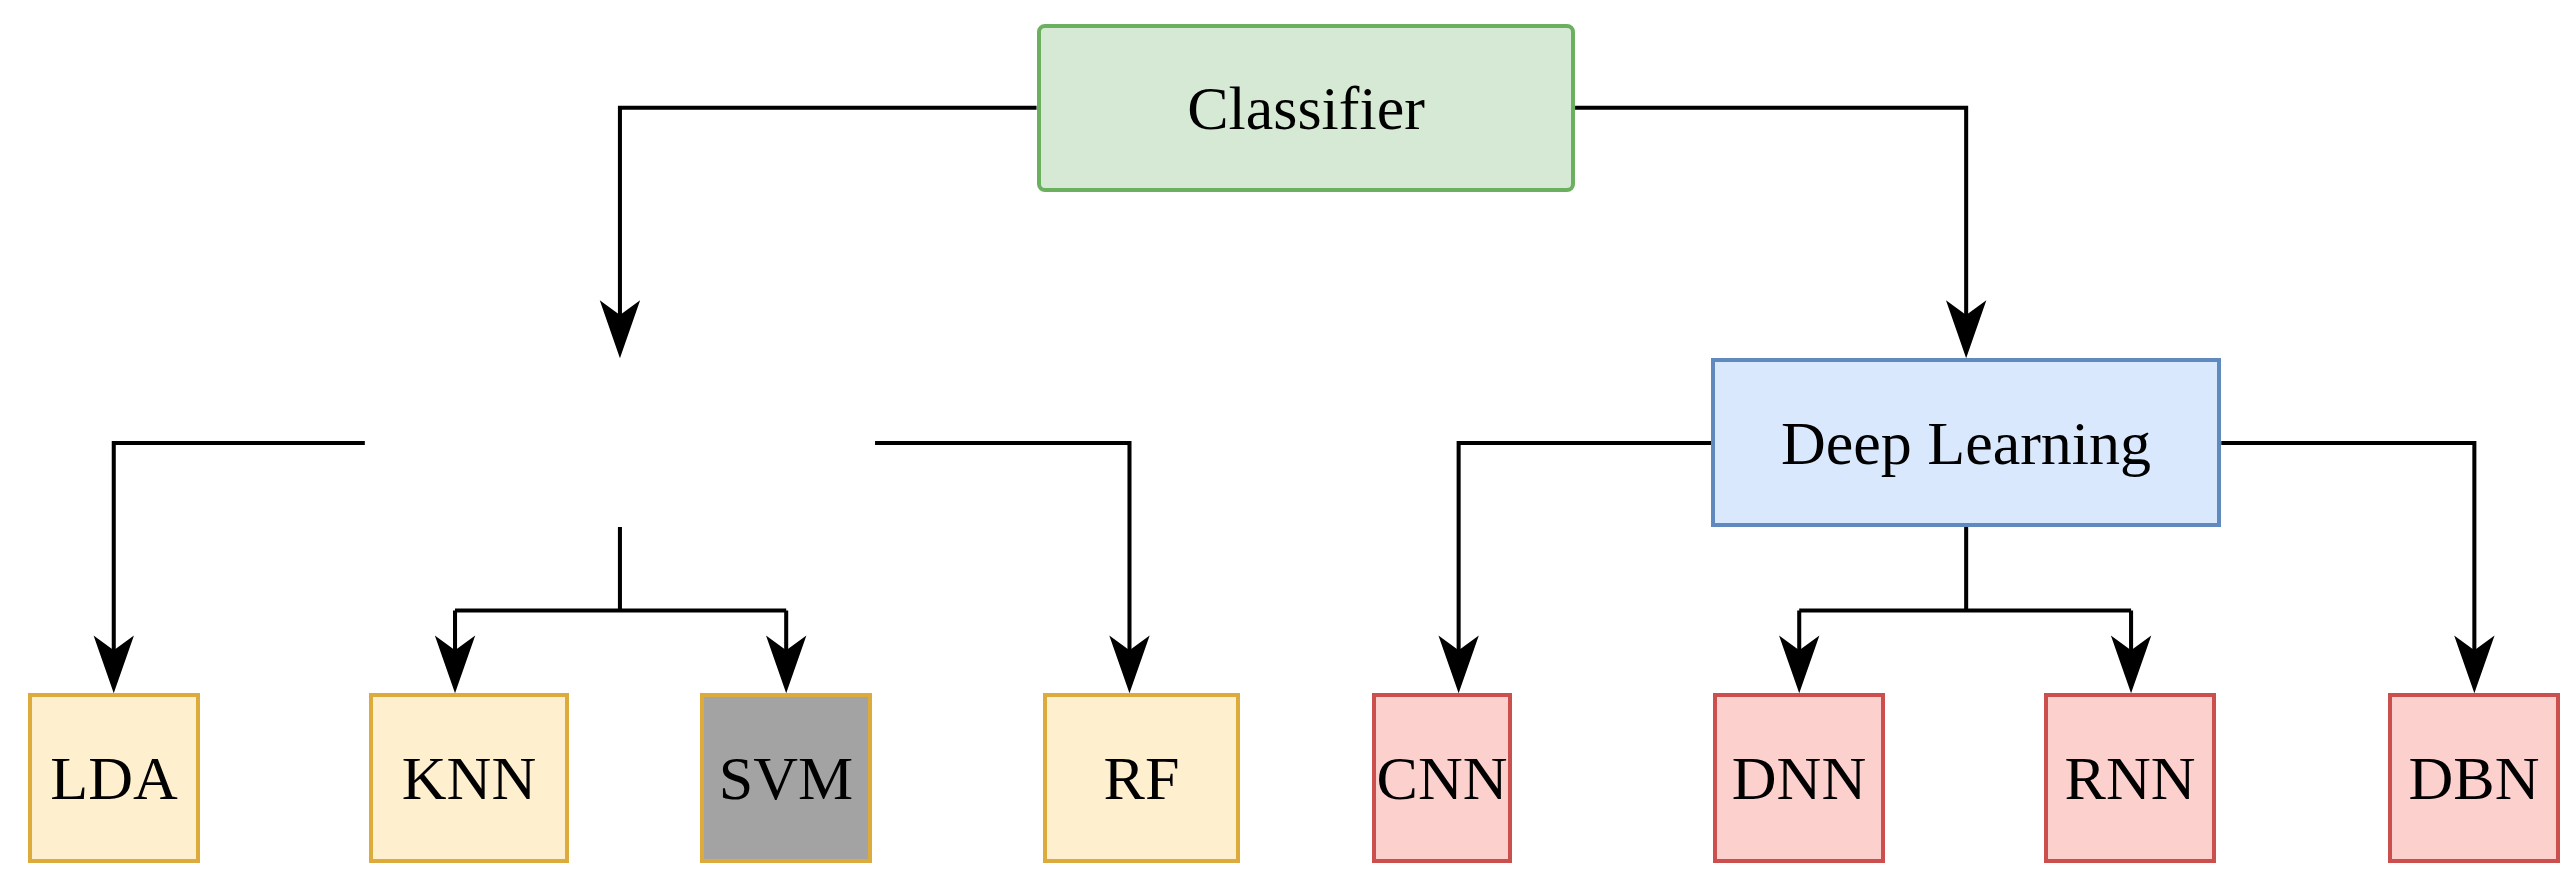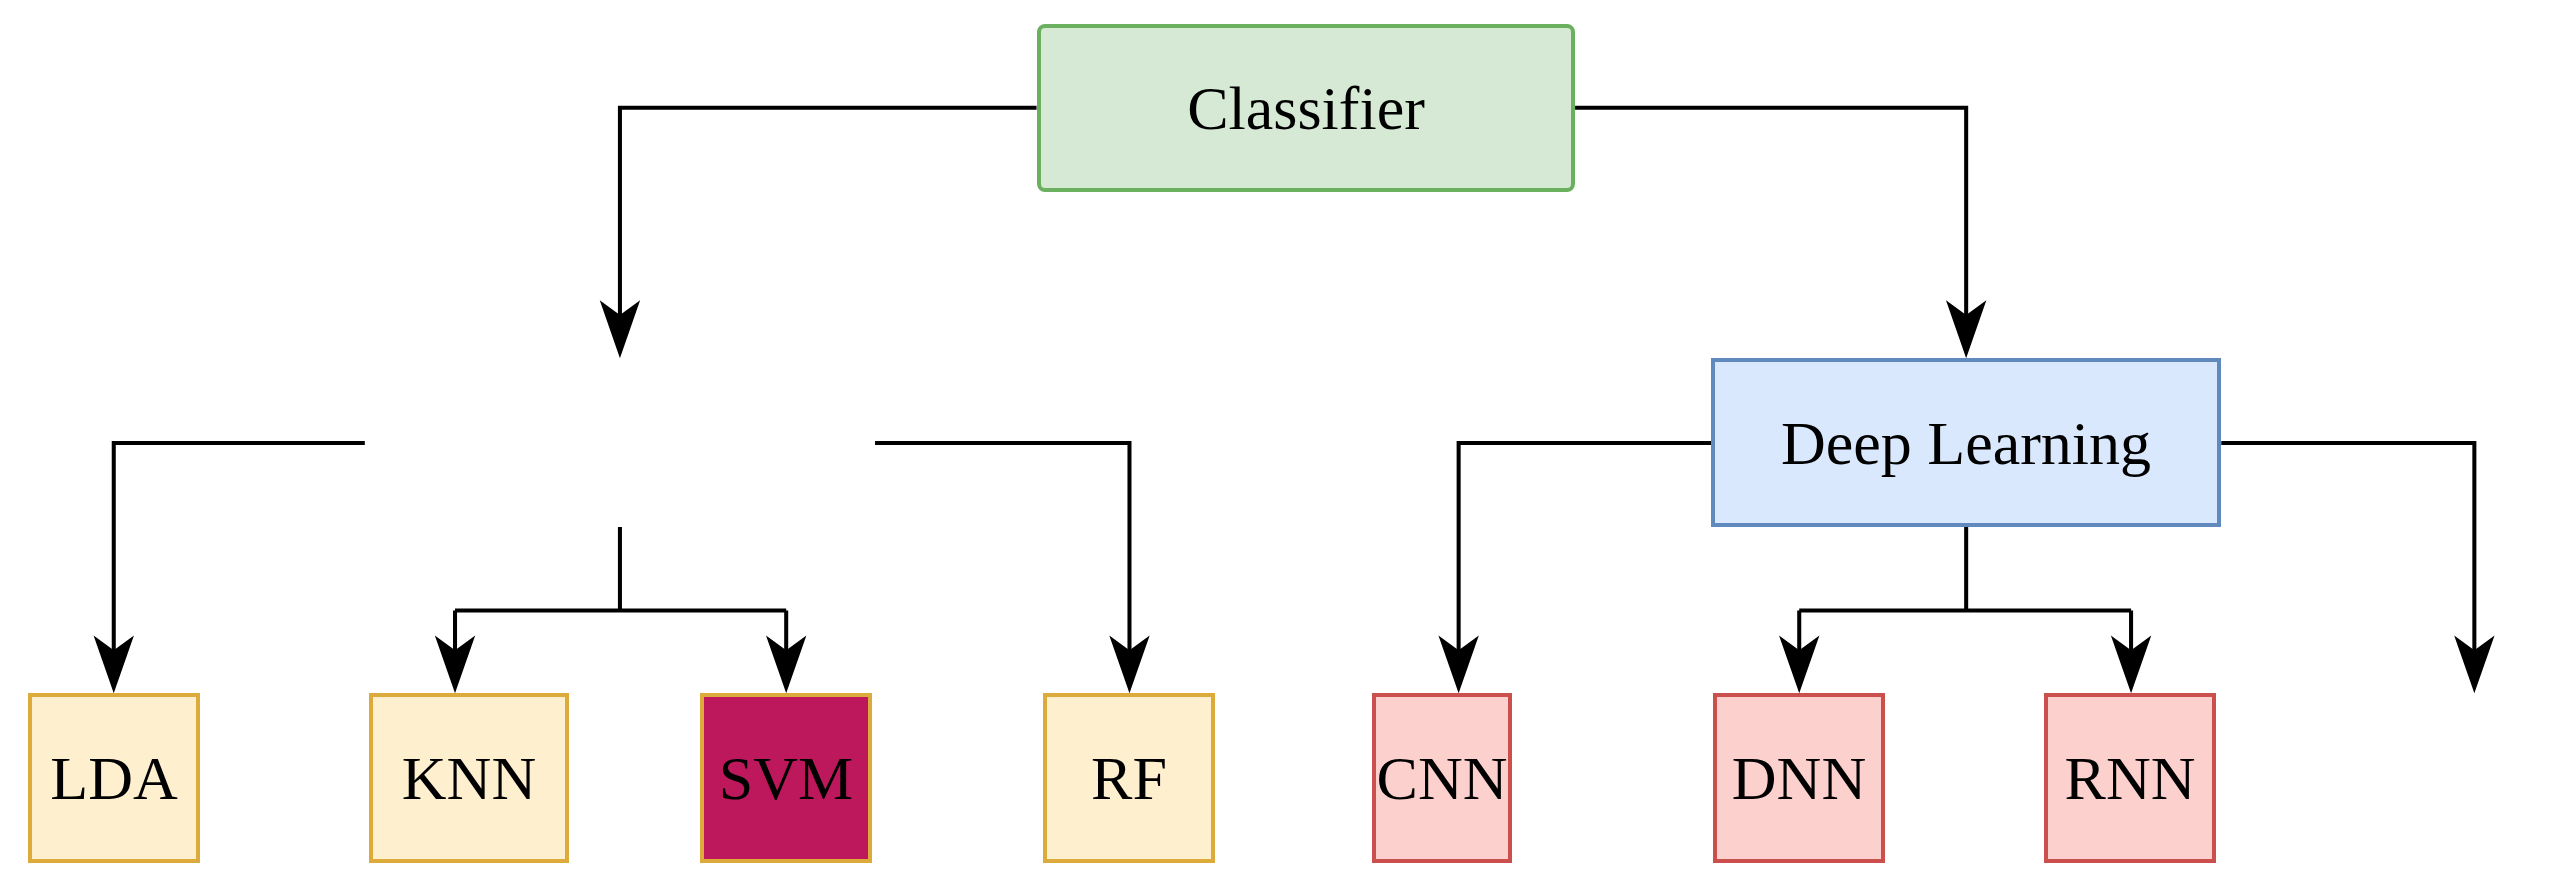--- a/index.html
+++ b/index.html
@@ -113,35 +113,38 @@
   </div>
 
   <div class="node yellow" style="left: 28px; top: 693px; width: 172px; height: 170px; background-color: rgb(254, 239, 206); border-color: rgb(221, 171, 60);" data-bind-css="background-color:palette.yellow_fill;border-color:palette.yellow_border">
     <span data-bind="tree.branches.0.children.0.label">LDA</span>
   </div>
 
   <div class="node yellow" style="left: 369px; top: 693px; width: 200px; height: 170px; background-color: rgb(254, 239, 206); border-color: rgb(221, 171, 60);" data-bind-css="background-color:palette.yellow_fill;border-color:palette.yellow_border">
     <span data-bind="tree.branches.0.children.1.label">KNN</span>
   </div>
 
-  <div class="node yellow" style="left: 700px; top: 693px; width: 172px; height: 170px; background-color: #be185d; border-color: rgb(221, 171, 60);" data-bind-css="background-color:palette.yellow_fill;border-color:palette.yellow_border">
+  <div class="node yellow" style="left: 700px; top: 693px; width: 172px; height: 170px; background-color: #a3a3a3; border-color: rgb(221, 171, 60);" data-bind-css="background-color:palette.yellow_fill;border-color:palette.yellow_border">
     <span data-bind="tree.branches.0.children.2.label">SVM</span>
   </div>
 
-  <div class="node yellow" style="left: 1043px; top: 693px; width: 172px; height: 170px; background-color: rgb(254, 239, 206); border-color: rgb(221, 171, 60);" data-bind-css="background-color:palette.yellow_fill;border-color:palette.yellow_border">
+  <div class="node yellow" style="left: 1043px; top: 693px; width: 197px; height: 170px; background-color: rgb(254, 239, 206); border-color: rgb(221, 171, 60);" data-bind-css="background-color:palette.yellow_fill;border-color:palette.yellow_border">
     <span data-bind="tree.branches.0.children.3.label">RF</span>
   </div>
 
   <div class="node red" style="left: 1372px; top: 693px; width: 140px; height: 170px; background-color: rgb(252, 208, 205); border-color: rgb(203, 79, 76);" data-bind-css="background-color:palette.red_fill;border-color:palette.red_border">
     <span data-bind="tree.branches.1.children.0.label">CNN</span>
   </div>
 
   <div class="node red" style="left: 1713px; top: 693px; width: 172px; height: 170px; background-color: rgb(252, 208, 205); border-color: rgb(203, 79, 76);" data-bind-css="background-color:palette.red_fill;border-color:palette.red_border">
     <span data-bind="tree.branches.1.children.1.label">DNN</span>
   </div>
 
   <div class="node red" style="left: 2044px; top: 693px; width: 172px; height: 170px; background-color: rgb(252, 208, 205); border-color: rgb(203, 79, 76);" data-bind-css="background-color:palette.red_fill;border-color:palette.red_border">
     <span data-bind="tree.branches.1.children.2.label">RNN</span>
   </div>
 
+  <div class="node red" style="left: 2388px; top: 693px; width: 172px; height: 170px; background-color: rgb(252, 208, 205); border-color: rgb(203, 79, 76);" data-bind-css="background-color:palette.red_fill;border-color:palette.red_border">
+    <span data-bind="tree.branches.1.children.3.label">DBN</span>
+  </div>
 
 </div>
 
 
 </body></html>

